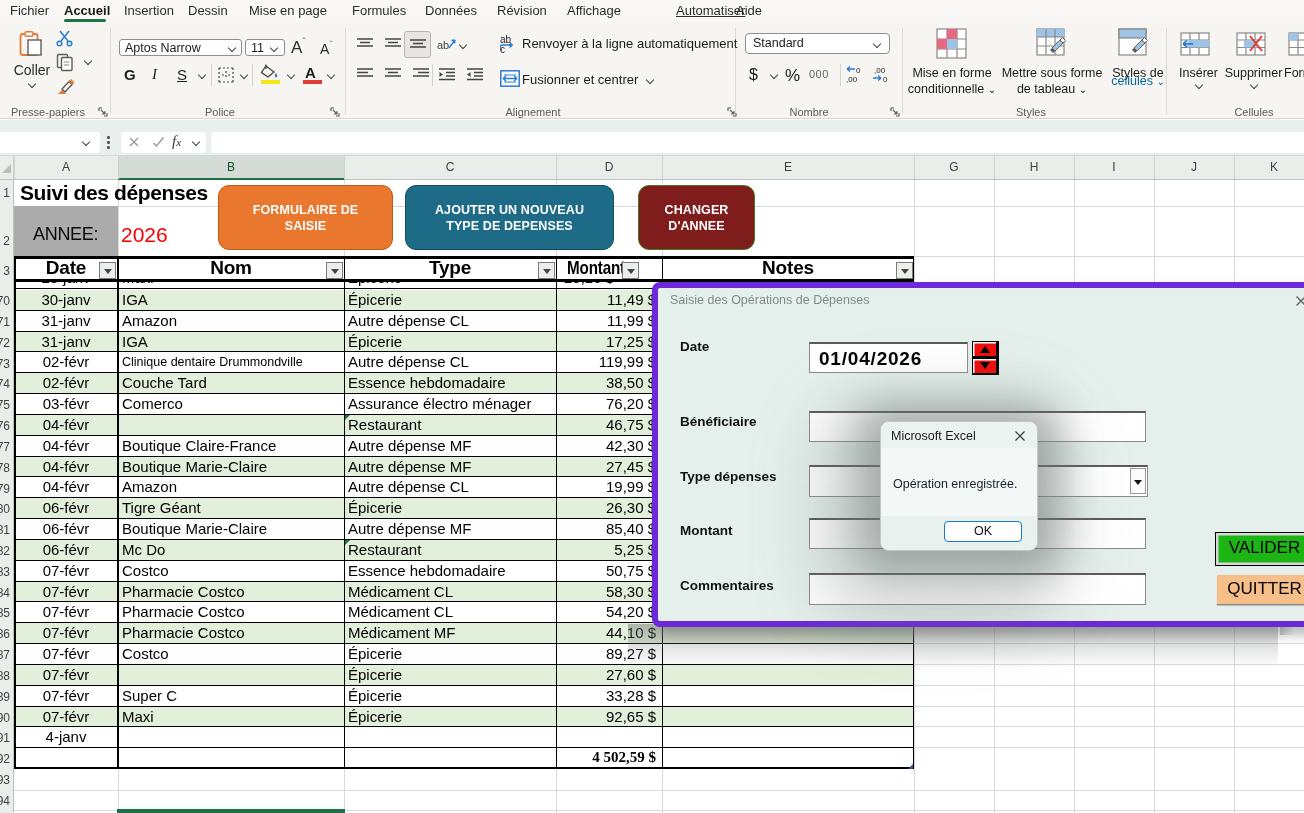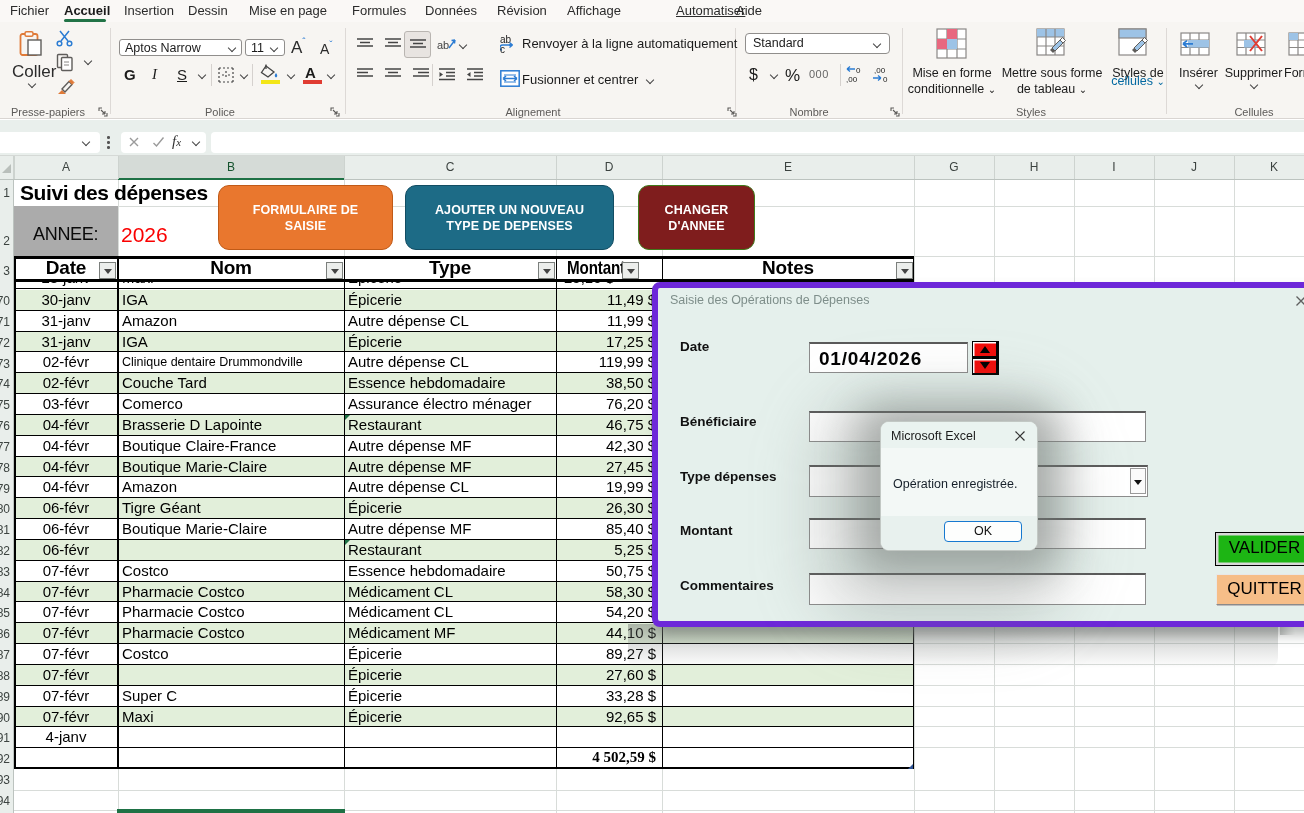--- a/index.html
+++ b/index.html
@@ -71,21 +71,21 @@
  <div class="glab" style="left:473px;">Alignement</div>
  <div class="glab" style="left:749px;">Nombre</div>
  <div class="glab" style="left:971px;">Styles</div>
  <div class="glab" style="left:1194px;">Cellules</div>
  <div id="ric">
 <svg class="abs" style="left:19px;top:9px;" width="26" height="27" viewBox="0 0 26 27">
 <rect x="1.5" y="3" width="17" height="21" rx="2" fill="none" stroke="#e07a38" stroke-width="1.8"></rect>
 <rect x="6" y="0.8" width="8" height="4.5" rx="1.5" fill="#faf8f6" stroke="#e07a38" stroke-width="1.5"></rect>
 <rect x="9" y="9" width="13" height="15" fill="#fff" stroke="#5f5d5b" stroke-width="1.4"></rect>
 </svg>
-<div class="abs" style="left:12px;top:40px;width:40px;text-align:center;font-size:17px;color:#2b2b2b;">Coller</div>
+<div class="abs" style="left:12px;top:40px;width:40px;text-align:center;font-size:14px;color:#2b2b2b;">Coller</div>
 <span class="chev" style="left:28px;top:59px;"></span>
 <svg class="abs" style="left:56px;top:8px;" width="17" height="17" viewBox="0 0 17 17">
 <path d="M4 1 L12 11 M13 1 L5 11" stroke="#2b7cd3" stroke-width="1.5" fill="none"></path>
 <circle cx="3.5" cy="13.5" r="2.3" fill="none" stroke="#2b7cd3" stroke-width="1.5"></circle>
 <circle cx="13.5" cy="13.5" r="2.3" fill="none" stroke="#2b7cd3" stroke-width="1.5"></circle>
 </svg>
 <svg class="abs" style="left:56px;top:31px;" width="18" height="19" viewBox="0 0 18 19">
 <rect x="1.5" y="1.5" width="10" height="13" rx="1" fill="#f7f5f2" stroke="#5f5d5b" stroke-width="1.4"></rect>
 <rect x="5.5" y="4.5" width="10.5" height="13" rx="1" fill="#fff" stroke="#5f5d5b" stroke-width="1.4"></rect>
 <path d="M8 9 h5 M8 12 h5" stroke="#8a8886" stroke-width="1"></path>
@@ -437,21 +437,20 @@
         <div class="tcell" style="left:542px;width:100px;text-align:right;padding-top:1px;">38,50 $</div>
       </div>
  <div class="trow" style="top:214.15px;height:20.83px;background:#ffffff;border-bottom:1px solid #000;">
         <div class="tcell" style="left:0;width:104px;text-align:center;padding-top:1px;">03-févr</div>
         <div class="tcell" style="left:108px;width:222px;font-size:15px;padding-top:1px;">Comerco</div>
         <div class="tcell" style="left:334px;width:208px;padding-top:1px;">Assurance électro ménager</div>
         <div class="tcell" style="left:542px;width:100px;text-align:right;padding-top:1px;">76,20 $</div>
       </div>
  <div class="trow" style="top:234.98px;height:20.83px;background:#e2efda;border-bottom:1px solid #000;">
         <div class="tcell" style="left:0;width:104px;text-align:center;padding-top:1px;">04-févr</div>
-        <div class="tcell" style="left:108px;width:222px;font-size:15px;padding-top:1px;">Brasserie D Lapointe</div>
         <div class="tcell" style="left:334px;width:208px;padding-top:1px;">Restaurant</div>
         <div class="tcell" style="left:542px;width:100px;text-align:right;padding-top:1px;">46,75 $</div>
         <div class="abs" style="left:330px;top:0;width:0;height:0;border-right:6px solid transparent;border-top:6px solid #1e7145;"></div>
       </div>
  <div class="trow" style="top:255.81px;height:20.83px;background:#ffffff;border-bottom:1px solid #000;">
         <div class="tcell" style="left:0;width:104px;text-align:center;padding-top:1px;">04-févr</div>
         <div class="tcell" style="left:108px;width:222px;font-size:15px;padding-top:1px;">Boutique Claire-France</div>
         <div class="tcell" style="left:334px;width:208px;padding-top:1px;">Autre dépense MF</div>
         <div class="tcell" style="left:542px;width:100px;text-align:right;padding-top:1px;">42,30 $</div>
       </div>
@@ -474,20 +473,21 @@
         <div class="tcell" style="left:542px;width:100px;text-align:right;padding-top:1px;">26,30 $</div>
       </div>
  <div class="trow" style="top:339.13px;height:20.83px;background:#ffffff;border-bottom:1px solid #000;">
         <div class="tcell" style="left:0;width:104px;text-align:center;padding-top:1px;">06-févr</div>
         <div class="tcell" style="left:108px;width:222px;font-size:15px;padding-top:1px;">Boutique Marie-Claire</div>
         <div class="tcell" style="left:334px;width:208px;padding-top:1px;">Autre dépense MF</div>
         <div class="tcell" style="left:542px;width:100px;text-align:right;padding-top:1px;">85,40 $</div>
       </div>
  <div class="trow" style="top:359.96px;height:20.83px;background:#e2efda;border-bottom:1px solid #000;">
         <div class="tcell" style="left:0;width:104px;text-align:center;padding-top:1px;">06-févr</div>
+        <div class="tcell" style="left:108px;width:222px;font-size:15px;padding-top:1px;">Mc Do</div>
         <div class="tcell" style="left:334px;width:208px;padding-top:1px;">Restaurant</div>
         <div class="tcell" style="left:542px;width:100px;text-align:right;padding-top:1px;">5,25 $</div>
         <div class="abs" style="left:330px;top:0;width:0;height:0;border-right:6px solid transparent;border-top:6px solid #1e7145;"></div>
       </div>
  <div class="trow" style="top:380.79px;height:20.83px;background:#ffffff;border-bottom:1px solid #000;">
         <div class="tcell" style="left:0;width:104px;text-align:center;padding-top:1px;">07-févr</div>
         <div class="tcell" style="left:108px;width:222px;font-size:15px;padding-top:1px;">Costco</div>
         <div class="tcell" style="left:334px;width:208px;padding-top:1px;">Essence hebdomadaire</div>
         <div class="tcell" style="left:542px;width:100px;text-align:right;padding-top:1px;">50,75 $</div>
       </div>

